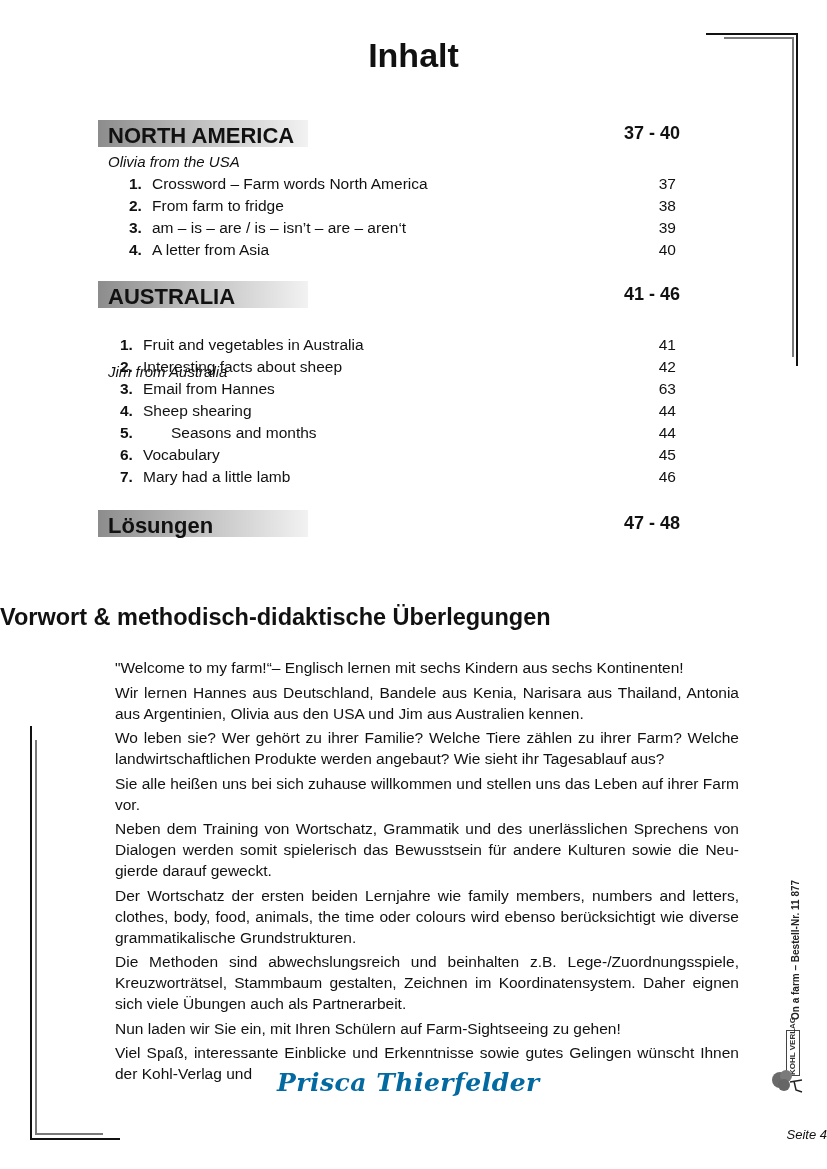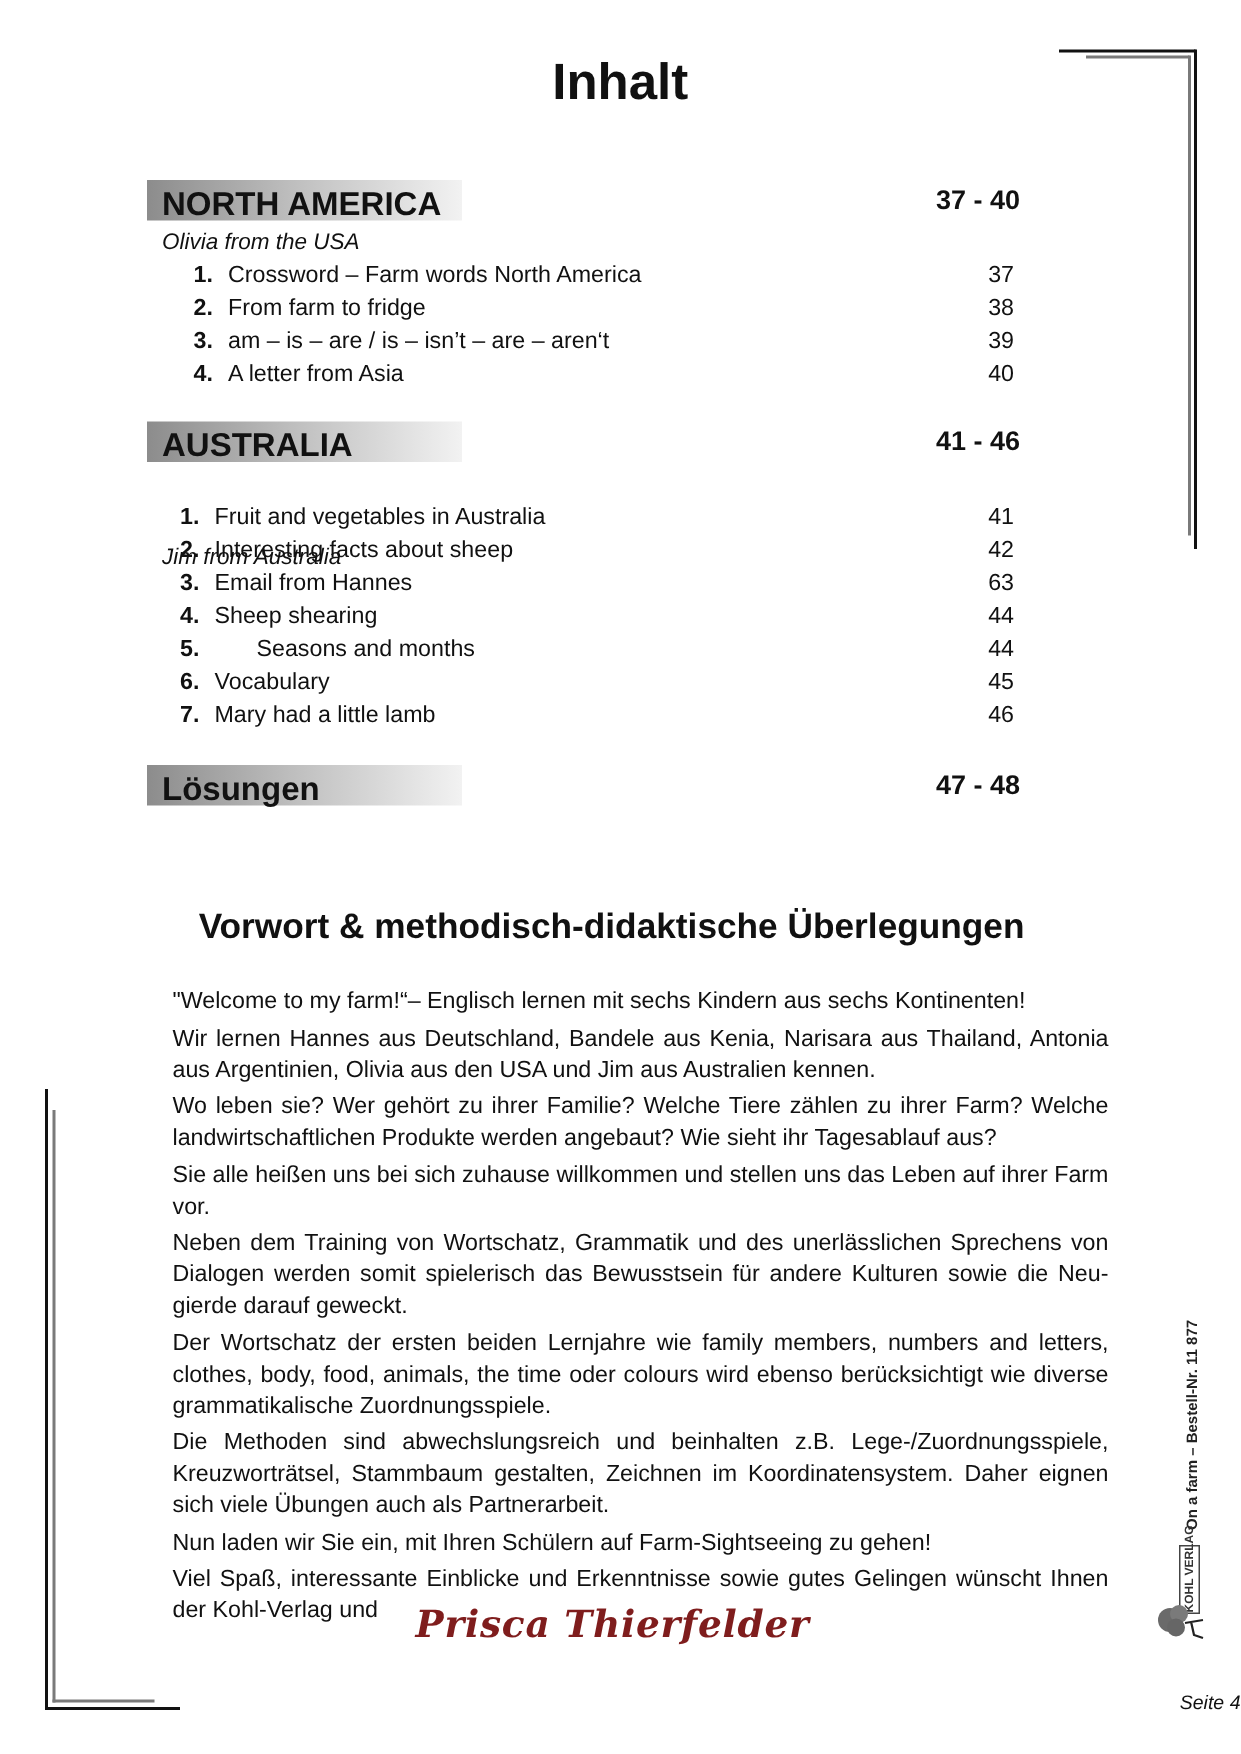--- a/index.html
+++ b/index.html
@@ -20,29 +20,29 @@
     .sec-bar { position: absolute; left: 0; top: 0; width: 210px; height: 27px;
                background: linear-gradient(to right, #8c8c8c 0%, #bdbdbd 45%, #f2f2f2 100%); }
     .sec-label { position: absolute; left: 10px; top: 3px; font-size: 22px; font-weight: bold; }
     .sec-pages { position: absolute; right: 0; top: 3px; font-size: 18px; font-weight: bold; }
     .sub { position: absolute; left: 10px; font-size: 15px; font-style: italic; }
     .item { position: absolute; left: 0; width: 580px; height: 22px; font-size: 15.5px; }
     .item .num { position: absolute; font-weight: bold; }
     .item .txt { position: absolute; }
     .item .pg { position: absolute; right: 2px; }
 
-    .h2 { left: 0; width: 683px; top: 604px; text-align: right;
+    .h2 { left: 0; width: 683px; top: 604px; text-align: left;
           font-size: 23.5px; font-weight: bold; }
 
     .body { left: 115px; width: 624px; top: 657px; font-size: 15.5px; line-height: 21px; }
     .body p { margin: 0 0 3.5px 0; text-align: justify; }
     .body p.last { text-align: left; }
 
     .sig { left: 277px; top: 1068px; font-family: "DejaVu Serif", serif; font-style: italic;
-           font-size: 25px; font-weight: bold; letter-spacing: 0.5px; color: #7f1d1d; }
+           font-size: 25px; font-weight: bold; letter-spacing: 0.5px; color: #0369a1; }
 
     .footer { left: 0; width: 827px; top: 1127px; text-align: right; font-size: 13px; font-style: italic; }
     .side-text { position: absolute; left: 790px; top: 1030px; transform-origin: left top;
                  transform: rotate(-90deg); white-space: nowrap; font-size: 10px; font-weight: bold; color: #222; }
   </style>
 </head>
 <body>
 
 <div class="line blk" style="left:706px;top:33px;width:91px;height:2px;"></div>
 <div class="line blk" style="left:796px;top:33px;width:2px;height:333px;"></div>
@@ -137,21 +137,21 @@
 </div>
 
 <div class="abs h2">Vorwort &amp; methodisch-didaktische Überlegungen</div>
 
 <div class="abs body">
   <p>"Welcome to my farm!“– Englisch lernen mit sechs Kindern aus sechs Kontinenten!</p>
   <p>Wir lernen Hannes aus Deutschland, Bandele aus Kenia, Narisara aus Thailand, Antonia aus Argentinien, Olivia aus den USA und Jim aus Australien kennen.</p>
   <p>Wo leben sie? Wer gehört zu ihrer Familie? Welche Tiere zählen zu ihrer Farm? Welche landwirtschaftlichen Produkte werden angebaut? Wie sieht ihr Tagesablauf aus?</p>
   <p>Sie alle heißen uns bei sich zuhause willkommen und stellen uns das Leben auf ihrer Farm vor.</p>
   <p>Neben dem Training von Wortschatz, Grammatik und des unerlässlichen Sprechens von Dialogen werden somit spielerisch das Bewusstsein für andere Kulturen sowie die Neu-gierde darauf geweckt.</p>
-  <p>Der Wortschatz der ersten beiden Lernjahre wie family members, numbers and letters, clothes, body, food, animals, the time oder colours wird ebenso berücksichtigt wie diverse grammatikalische Zuordnungsspiele.</p>
+  <p>Der Wortschatz der ersten beiden Lernjahre wie family members, numbers and letters, clothes, body, food, animals, the time oder colours wird ebenso berücksichtigt wie diverse grammatikalische Grundstrukturen.</p>
   <p>Die Methoden sind abwechslungsreich und beinhalten z.B. Lege-/Zuordnungsspiele, Kreuzworträtsel, Stammbaum gestalten, Zeichnen im Koordinatensystem. Daher eignen sich viele Übungen auch als Partnerarbeit.</p>
   <p class="last">Nun laden wir Sie ein, mit Ihren Schülern auf Farm-Sightseeing zu gehen!</p>
   <p>Viel Spaß, interessante Einblicke und Erkenntnisse sowie gutes Gelingen wünscht Ihnen der Kohl-Verlag und</p>
 </div>
 
 <div class="abs sig">Prisca Thierfelder</div>
 
 <div class="abs footer">Seite 4</div>
 
 <div class="side-text" style="left:790px;top:1020px;">

